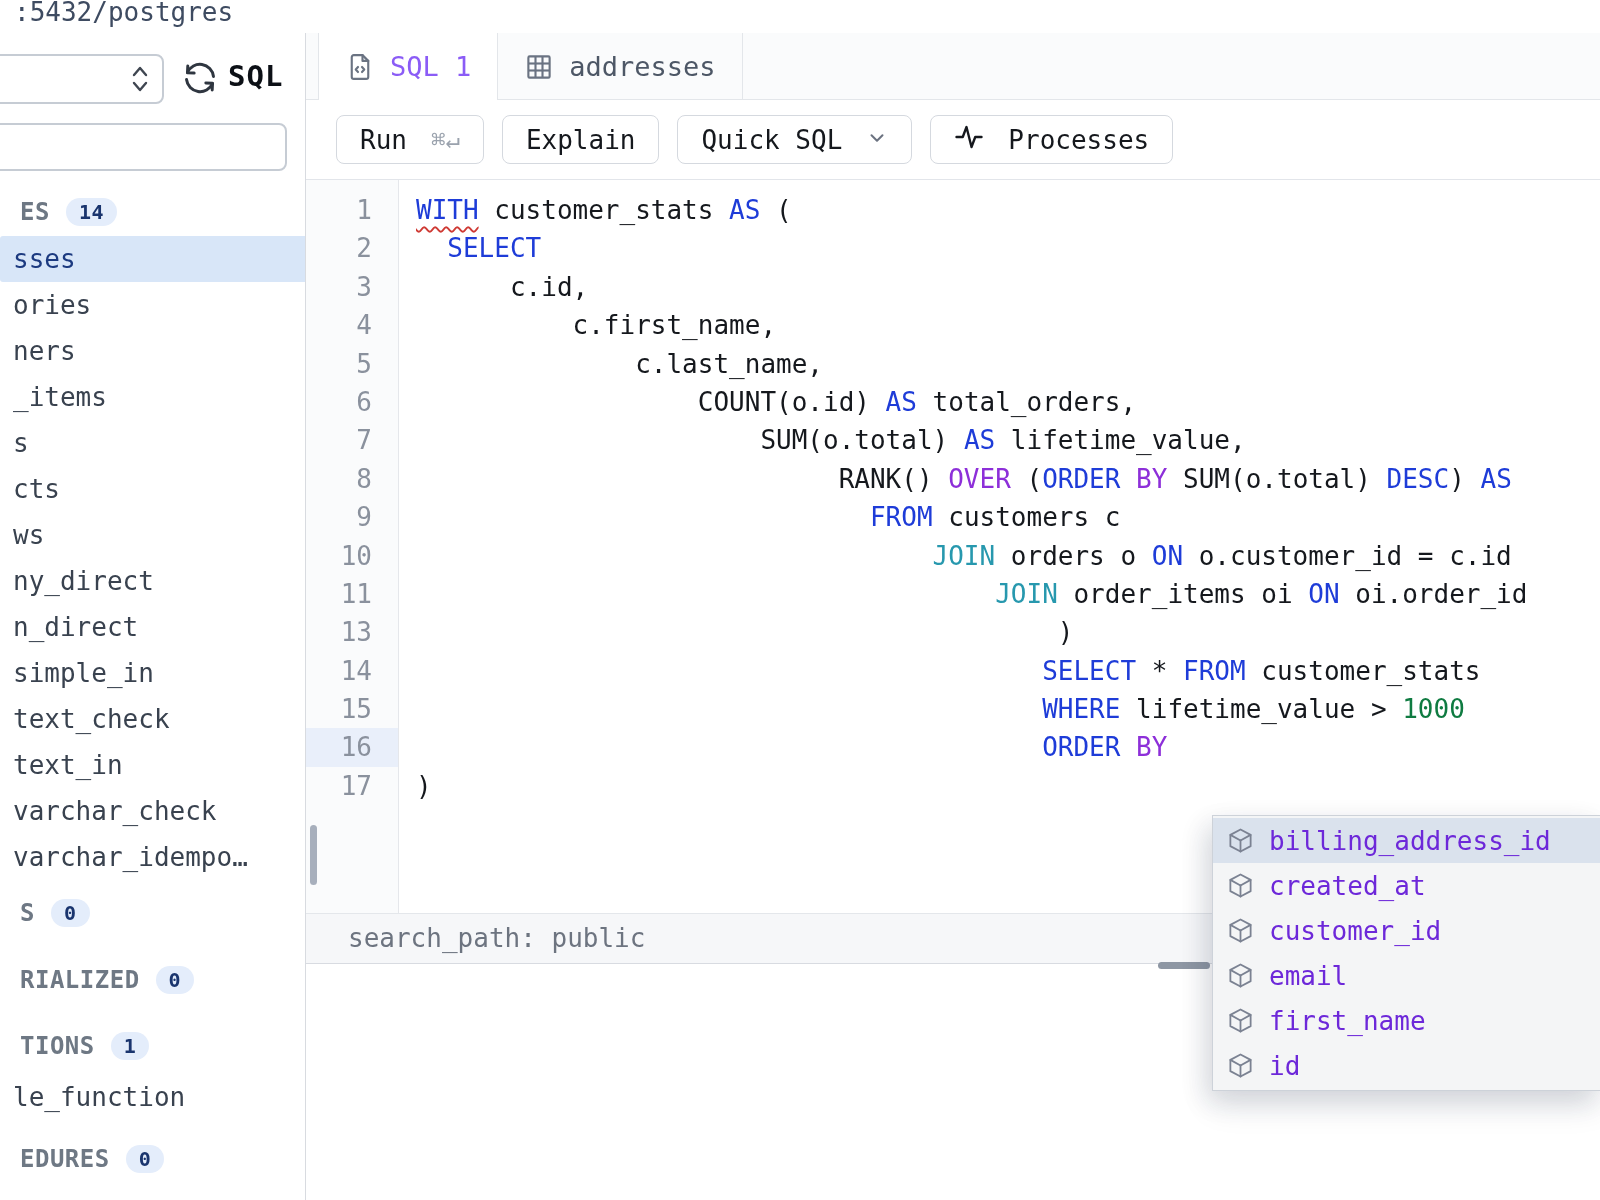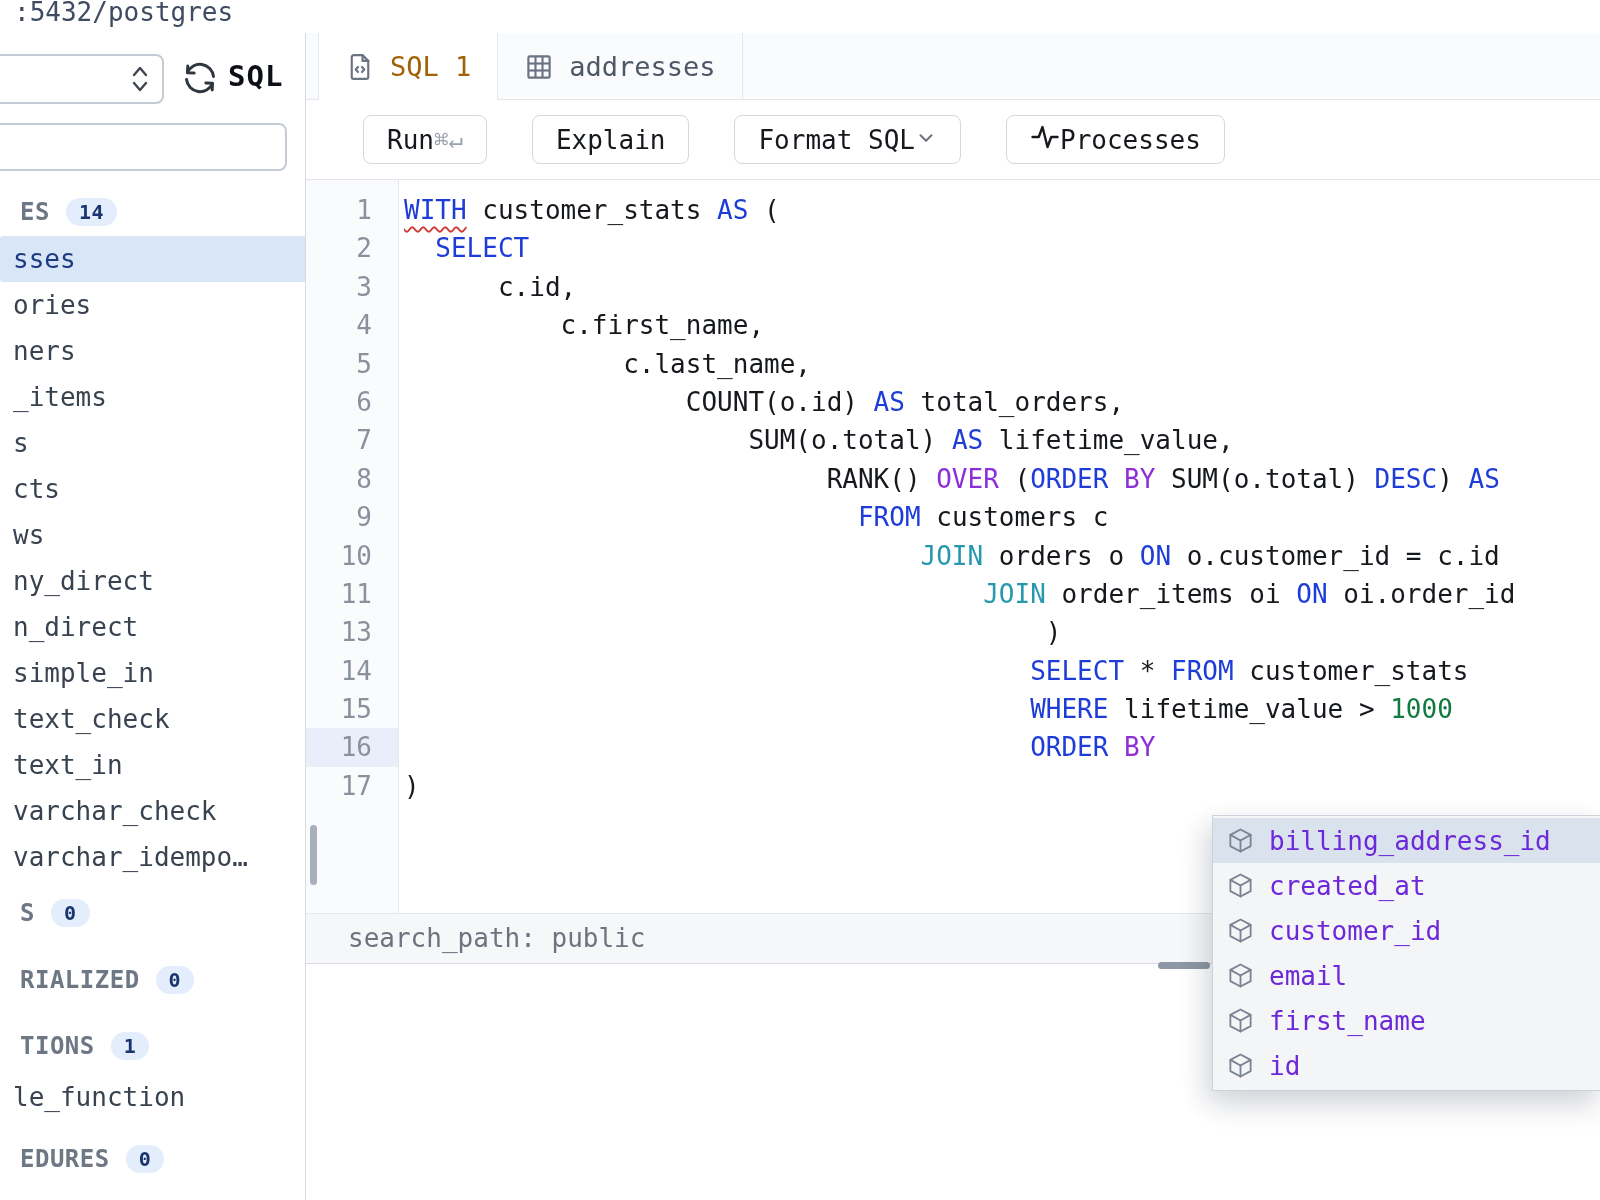--- a/index.html
+++ b/index.html
@@ -32,43 +32,43 @@
 
   
   .content{position:absolute;left:306px;top:33px;right:0;bottom:0;background:#fff;}
 
   
   .tabbar{position:relative;height:67px;background:#fafbfc;display:flex;padding-left:12px;}
   .tabbar::after{content:'';position:absolute;left:0;right:0;bottom:0;height:1px;background:#e3e6ea;}
   .tab{position:relative;z-index:1;height:67px;display:flex;align-items:center;gap:15px;
     padding:0 26px;font-size:27px;color:#4d5766;border-right:1px solid #e3e6ea;cursor:pointer;box-sizing:border-box;}
   .tab:first-child{border-left:1px solid #e3e6ea;}
-  .tab.active{background:#fff;color:#a16207;}
+  .tab.active{background:#fff;color:#8b5cf6;}
   .tab svg{flex-shrink:0;}
 
   
   .toolbar{position:relative;height:80px;background:#fff;border-bottom:1px solid #e2e5ea;
     display:flex;align-items:center;gap:18px;padding-left:30px;box-sizing:border-box;}
   .btn{display:flex;align-items:center;height:49px;background:#fff;border:1px solid #d5d9df;
-    border-radius:8px;font-family:inherit;font-size:26px;color:#15181d;padding:0 23px;cursor:pointer;gap:0;margin-left:27px;}
+    border-radius:8px;font-family:inherit;font-size:26px;color:#15181d;padding:0 23px;cursor:pointer;gap:24px;}
   .btn .kbd{color:#9aa2ad;font-size:24px;}
   .btn.split{padding:0;}
   .split-main{padding:0 23px;display:flex;align-items:center;height:100%;}
   .split-arrow{display:flex;align-items:center;justify-content:center;width:45px;height:100%;
     border-left:1px solid #d5d9df;}
 
   
   .editor{position:absolute;left:0;top:147px;right:0;height:733px;background:#fff;overflow:hidden;}
   .gutter-bg{position:absolute;left:0;top:0;bottom:0;width:92px;background:#fafbfc;border-right:1px solid #e5e7eb;}
   .lines{position:absolute;left:0;top:11px;right:0;}
   .code-row{position:relative;display:flex;height:38.4px;line-height:38.4px;font-size:26px;}
   .code-row .g{width:92px;flex-shrink:0;text-align:right;padding-right:26px;box-sizing:border-box;
     color:#8a919d;}
   .code-row.active .g{background:#e9effa;}
-  .code-row .c{padding-left:6px;white-space:pre;color:#15181d;}
+  .code-row .c{padding-left:18px;white-space:pre;color:#15181d;}
   .tk-b{color:#1e3cd8;}
   .tk-p{color:#8d2fd9;}
   .tk-t{color:#2798ae;}
   .tk-g{color:#0f7b41;}
   .tk-d{color:#15181d;}
   .sq{text-decoration-line:underline;text-decoration-style:wavy;text-decoration-color:#cf3a34;
     text-decoration-thickness:2px;text-underline-offset:7px;}
 
   
   .v-thumb{position:absolute;left:4px;top:792px;width:7px;height:60px;background:#a7afbc;border-radius:4px;}
@@ -189,21 +189,21 @@
 
     <div class="toolbar">
       <button class="btn">
         <span>Run</span>
         <span class="kbd">⌘↵</span>
       </button>
       <button class="btn">
         <span>Explain</span>
       </button>
       <button class="btn">
-        <span>Format SQL</span>
+        <span>Quick SQL</span>
         <span>
           <svg width="22" height="22" viewBox="0 0 24 24" fill="none" stroke="#6b7280" stroke-width="2.2" stroke-linecap="round" stroke-linejoin="round">
               <polyline points="6,9 12,15 18,9"></polyline>
             </svg>
         </span>
       </button>
       <button class="btn">
         <span>
           <svg width="30" height="30" viewBox="0 0 24 24" fill="none" stroke="#15181d" stroke-width="1.9" stroke-linecap="round" stroke-linejoin="round">
               <polyline points="2,12 7,12 10,4 14,20 17,12 22,12"></polyline>

